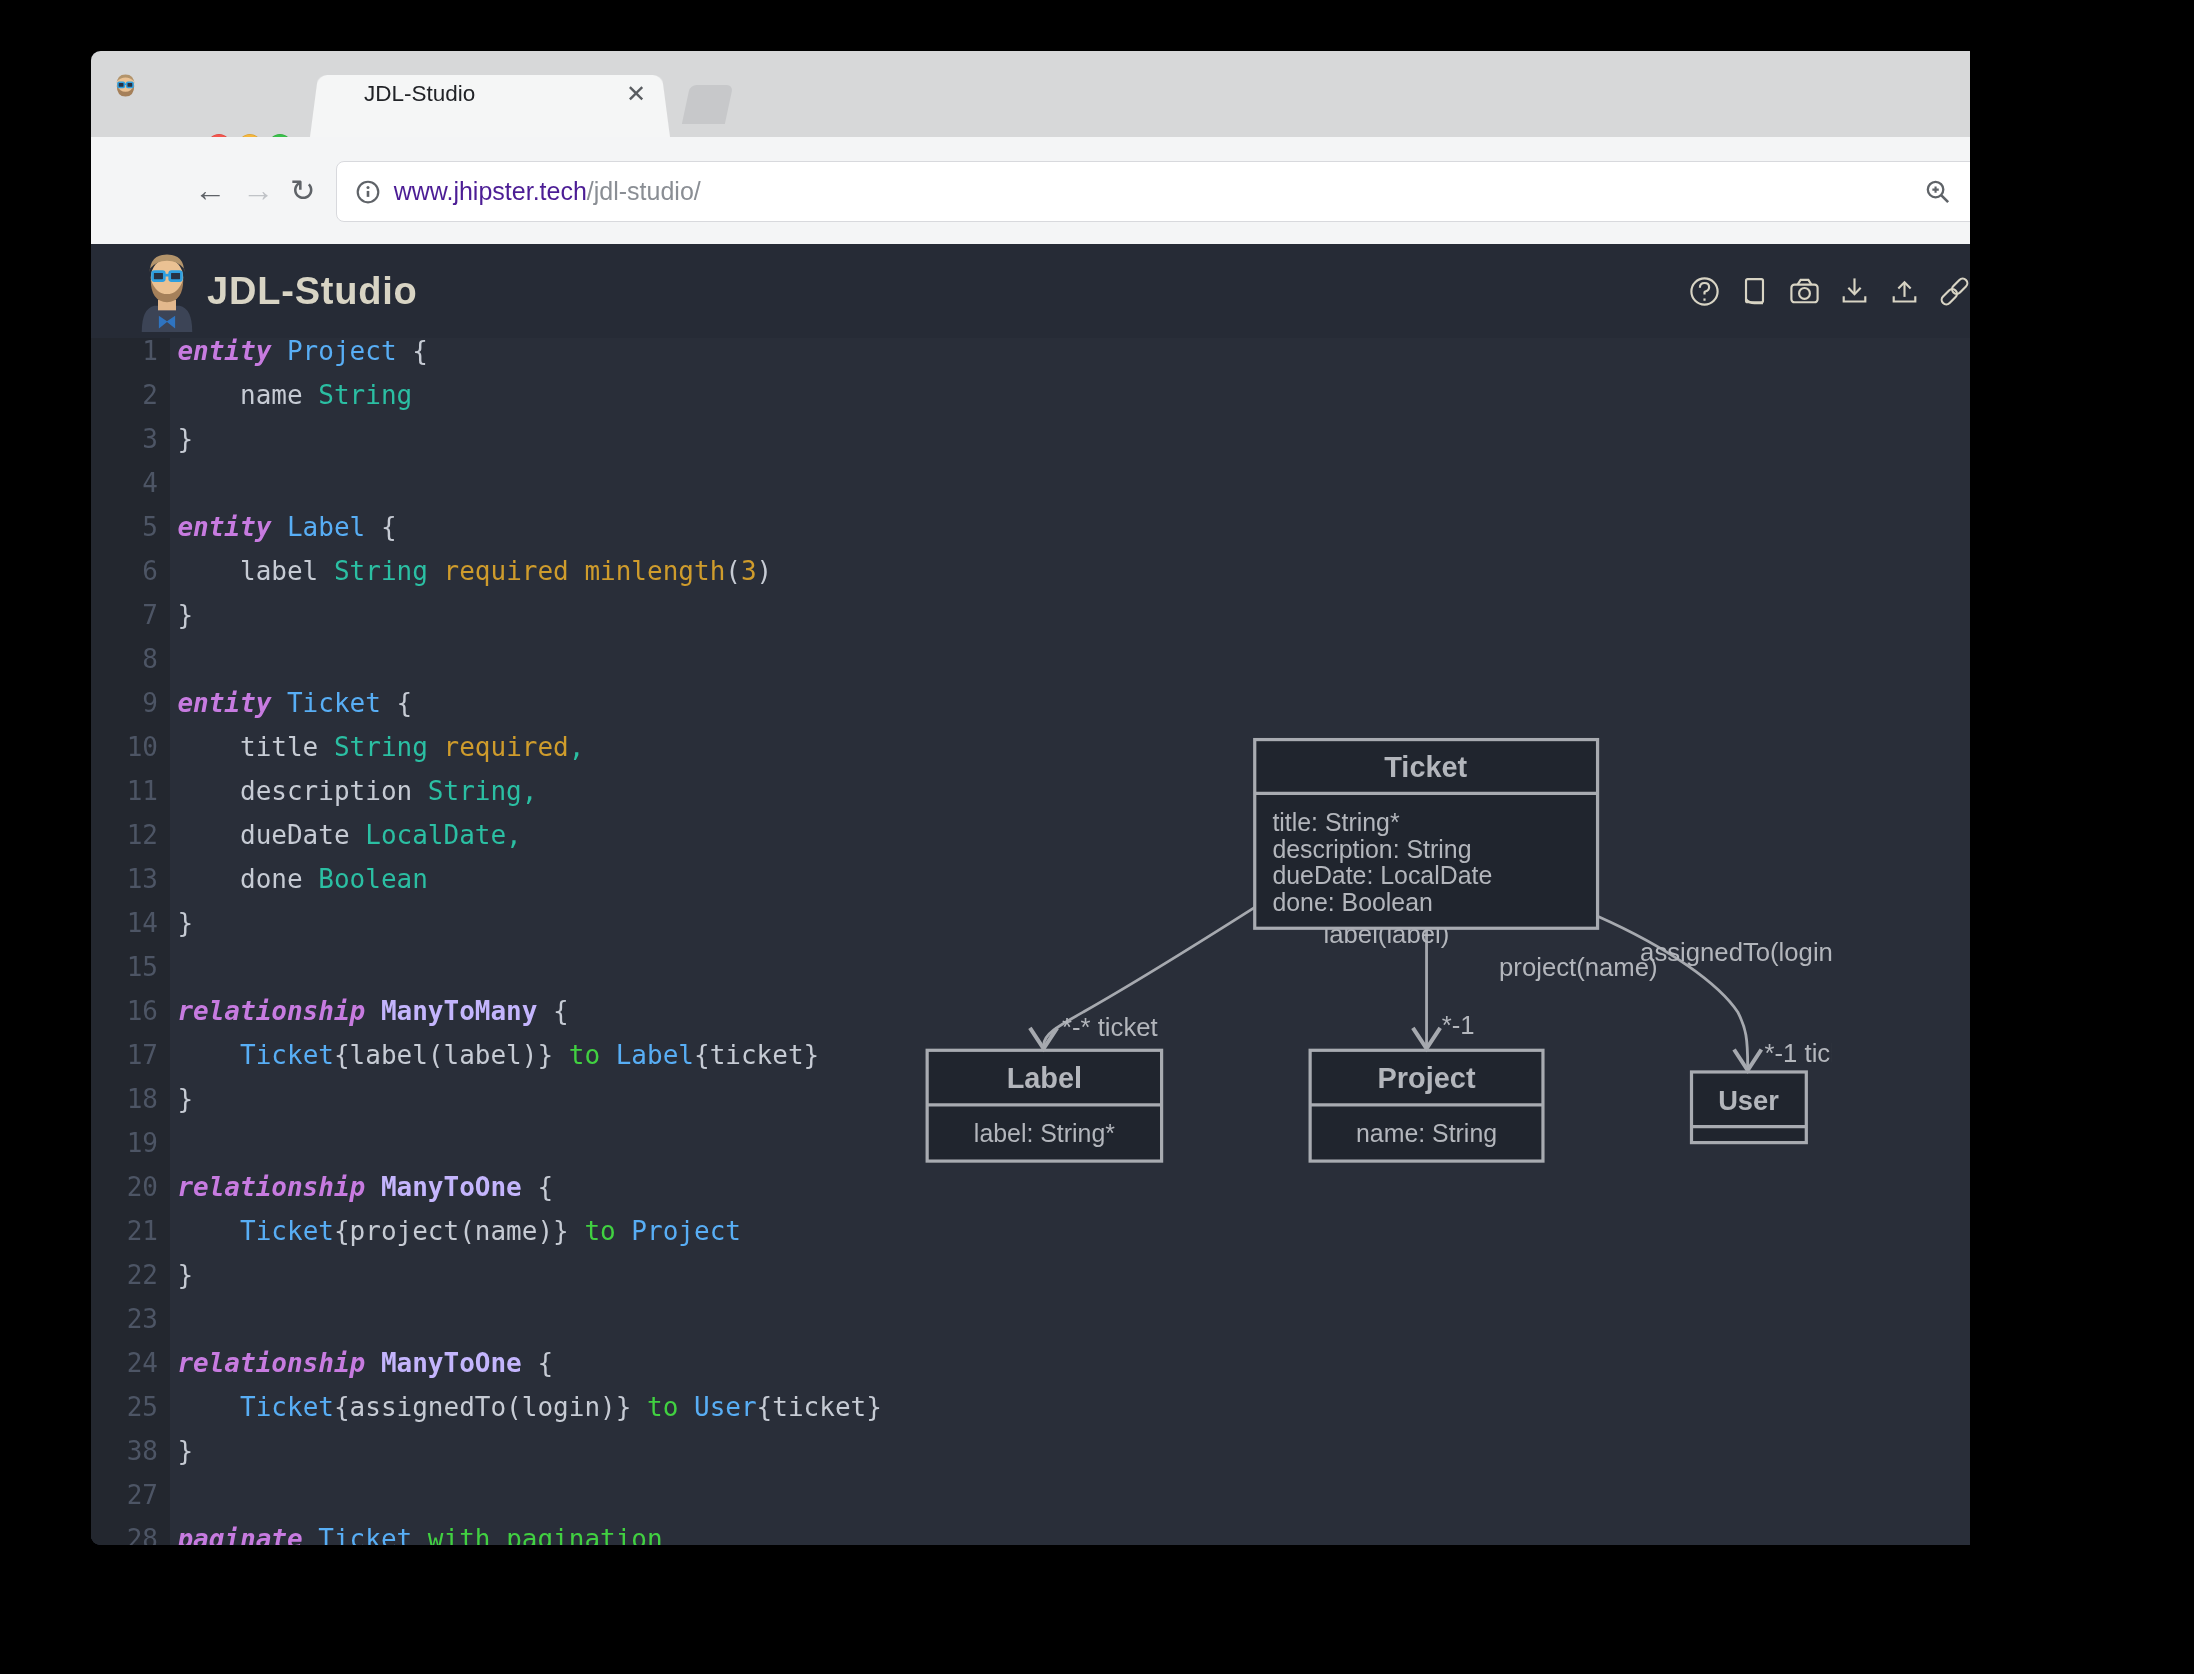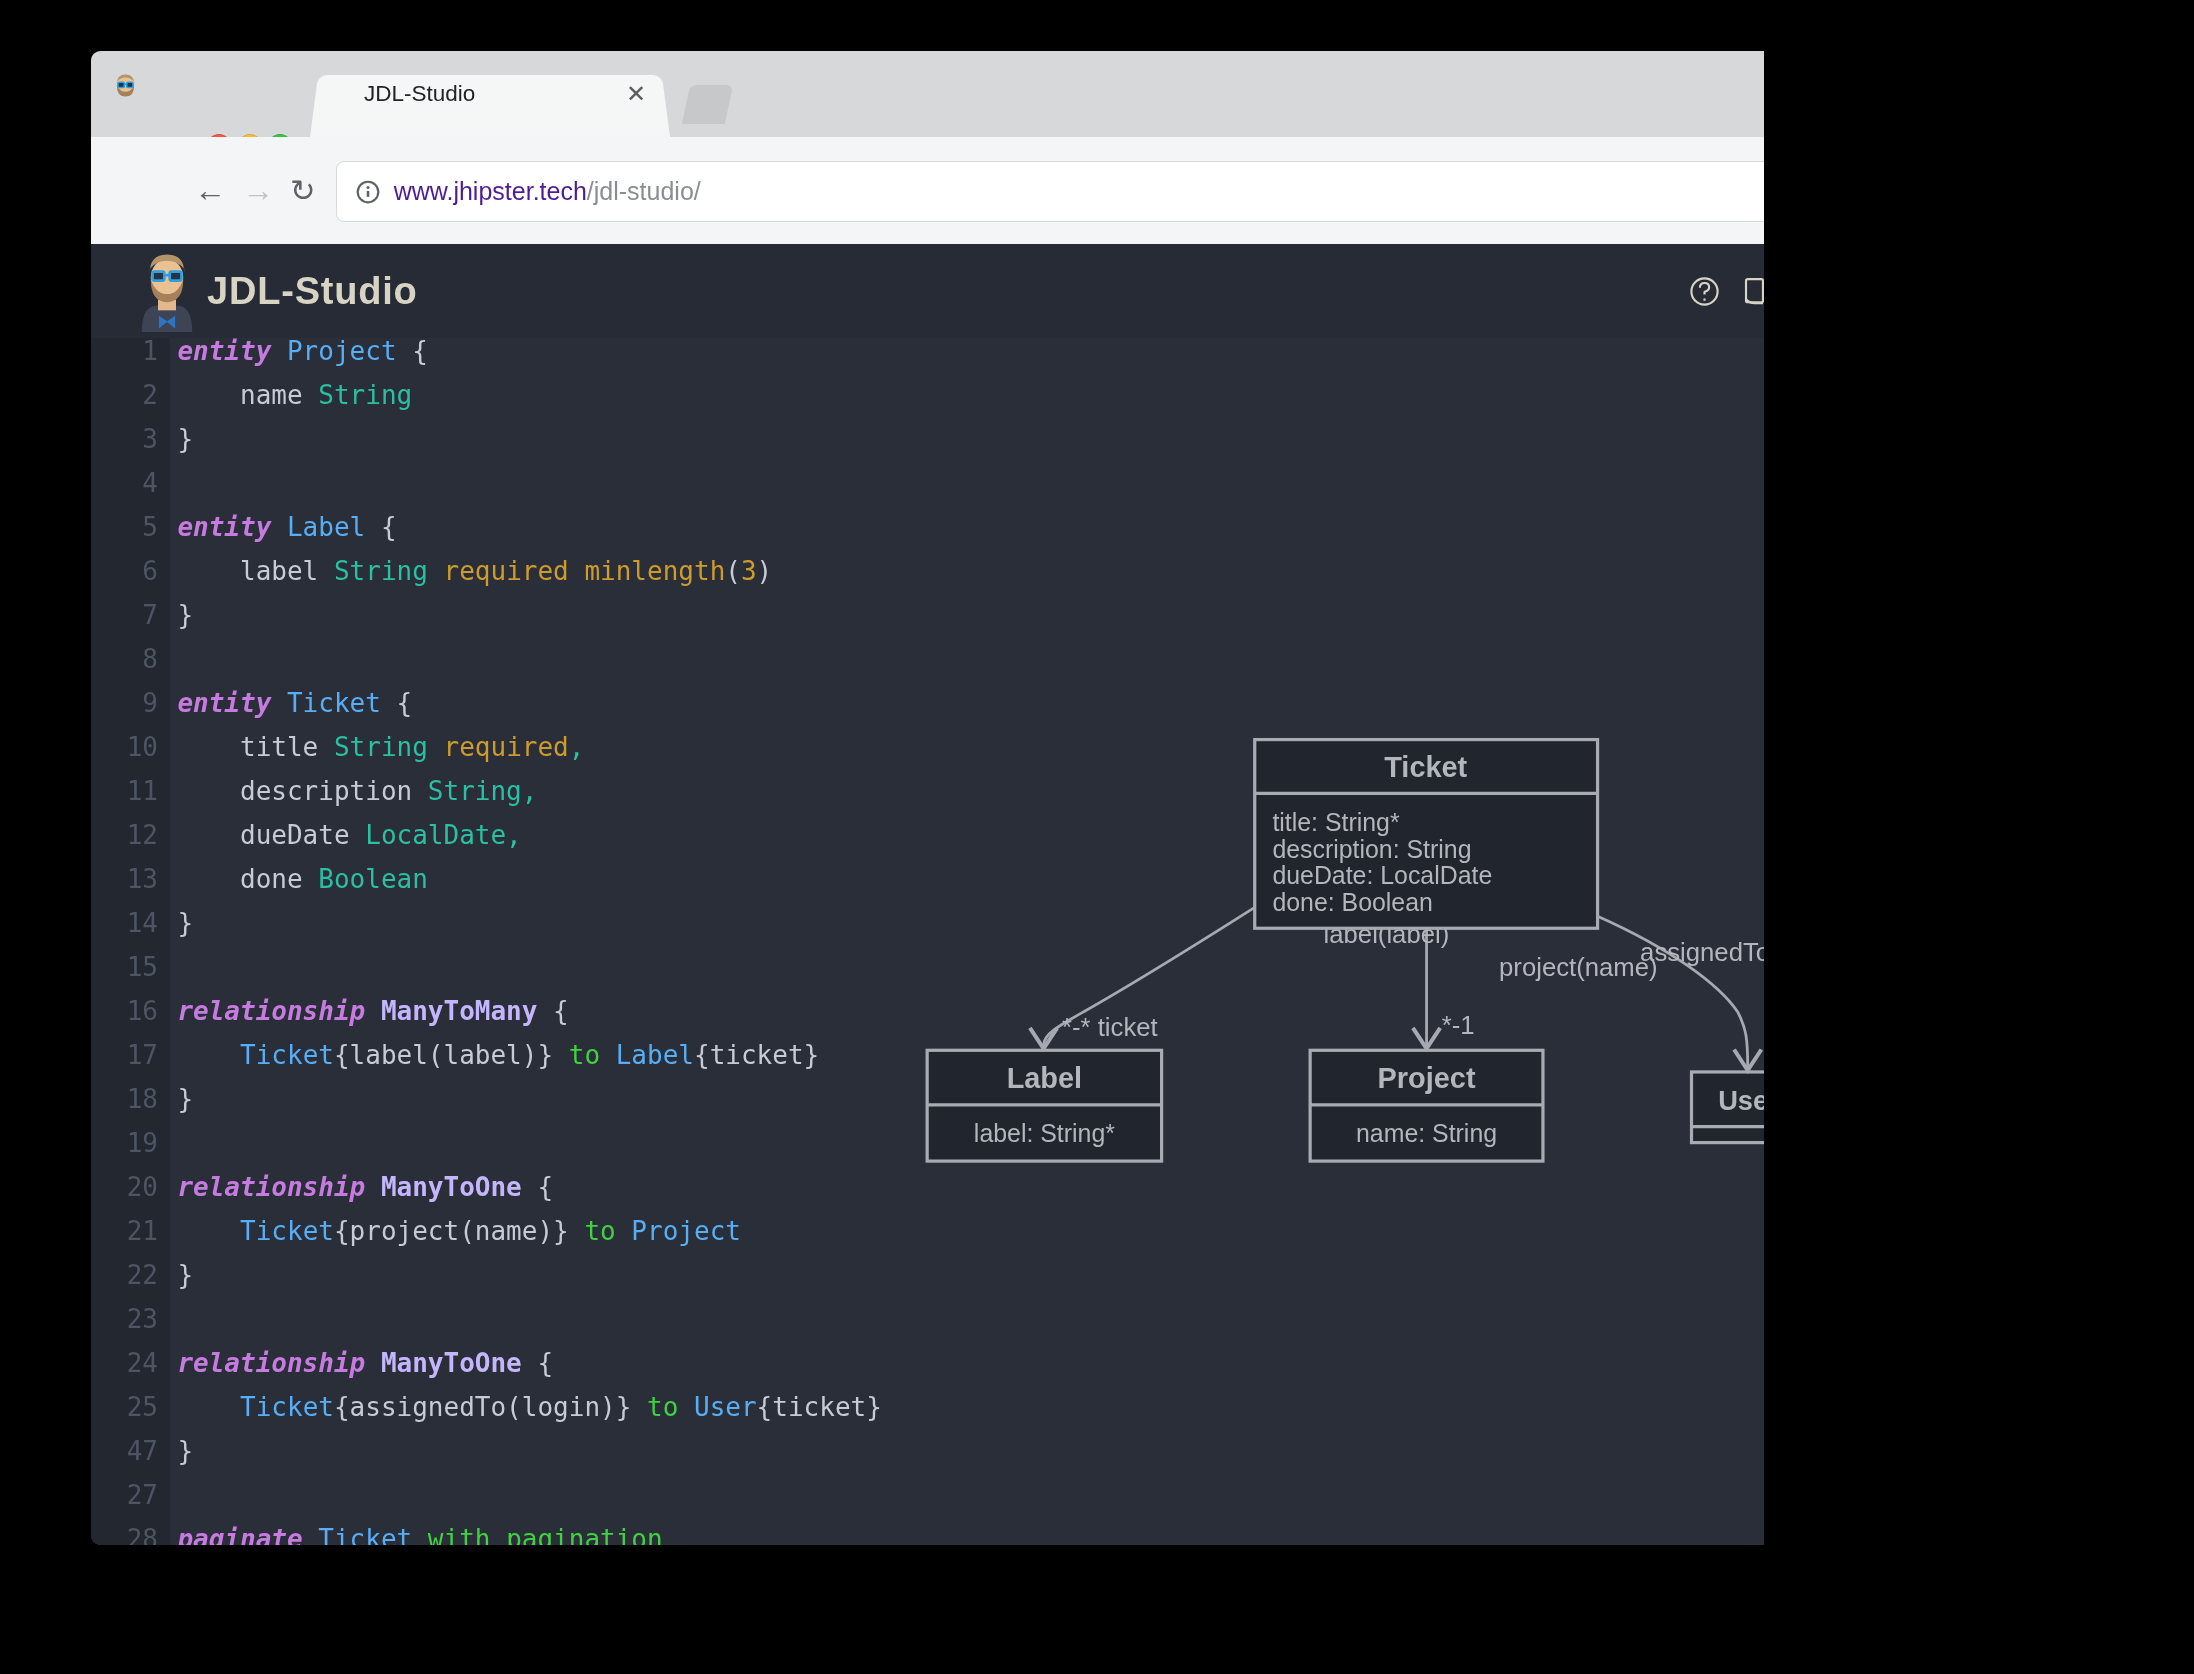--- a/index.html
+++ b/index.html
@@ -1,16 +1,16 @@
 <!DOCTYPE html>
 <html style="font-size:13px"><head>
 <meta charset="utf-8">
 <style>
   html,body{margin:0;padding:0;background:#000;}
-  .screen{position:relative;width:1764px;height:1674px;background:#000;overflow:hidden;
+  .screen{position:relative;width:1970px;height:1674px;background:#000;overflow:hidden;
           font-family:"Liberation Sans","DejaVu Sans",sans-serif;}
   .window{position:absolute;left:91px;top:51px;width:2012px;height:1494px;
           border-radius:9.6px;overflow:hidden;background:#292e39;}
 
   
   .tabstrip{position:absolute;left:0;top:0;width:100%;height:86px;background:#d7d8d9;}
   .light{position:absolute;top:83px;width:24px;height:24px;border-radius:50%;
          box-shadow:inset 0 0 0 0.8px rgba(0,0,0,.12);}
   .light.red{left:116px;background:#f5554d;}
   .light.yellow{left:147px;background:#f6b73c;}
@@ -322,21 +322,21 @@
           </div>
           <div class="crow">
             <span class="ln">24</span>
             <span class="cc"><span class="tok kw">relationship</span><span class="tok pl"> </span><span class="tok rel">ManyToOne</span><span class="tok pl"> {</span></span>
           </div>
           <div class="crow">
             <span class="ln">25</span>
             <span class="cc"><span class="tok pl">    </span><span class="tok ent">Ticket</span><span class="tok pl">{assignedTo(login)} </span><span class="tok grn">to</span><span class="tok pl"> </span><span class="tok ent">User</span><span class="tok pl">{ticket}</span></span>
           </div>
           <div class="crow">
-            <span class="ln">47</span>
+            <span class="ln">38</span>
             <span class="cc"><span class="tok pl">}</span></span>
           </div>
           <div class="crow">
             <span class="ln">27</span>
             <span class="cc"></span>
           </div>
           <div class="crow">
             <span class="ln">28</span>
             <span class="cc"><span class="tok kw">paginate</span><span class="tok pl"> </span><span class="tok ent">Ticket</span><span class="tok pl"> </span><span class="tok grn">with pagination</span></span>
           </div>

